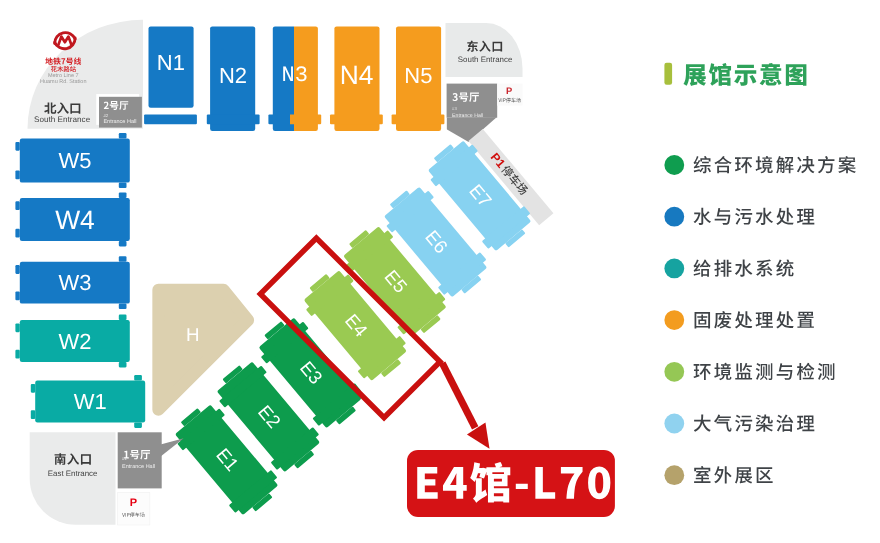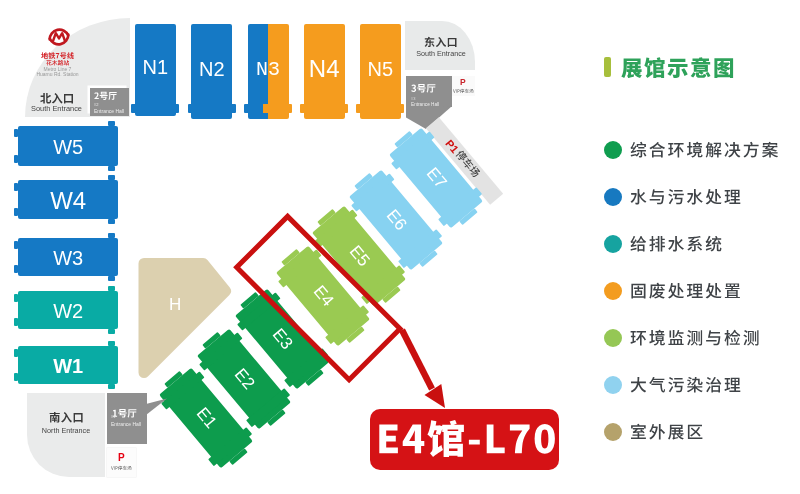--- a/index.html
+++ b/index.html
@@ -43,21 +43,21 @@
 
 <div class="abs" style="left:90px;top:88px;width:39px;height:28px;background:#8F8F8F;box-shadow:-2.5px -2.5px 0 0 #fff;"></div>
 <div class="abs" style="left:93.5px;top:89.5px;">
     <svg width="23" height="12" viewBox="0 0 23 12" style="display:block">
       <path transform="translate(0,9.1)" fill="#fff" d="M0.4 0.0V-0.8Q1.3 -1.6 1.9 -2.2Q2.6 -2.9 2.9 -3.5Q3.2 -4.1 3.2 -4.6Q3.2 -4.9 3.1 -5.2Q3.0 -5.4 2.8 -5.6Q2.6 -5.7 2.2 -5.7Q1.9 -5.7 1.6 -5.5Q1.3 -5.3 1.0 -5.0L0.3 -5.7Q0.8 -6.2 1.3 -6.5Q1.7 -6.7 2.4 -6.7Q3.0 -6.7 3.5 -6.5Q4.0 -6.2 4.2 -5.8Q4.5 -5.3 4.5 -4.7Q4.5 -4.1 4.2 -3.5Q3.9 -2.8 3.4 -2.2Q2.9 -1.6 2.3 -1.0Q2.5 -1.1 2.8 -1.1Q3.1 -1.1 3.4 -1.1H4.8V0.0Z M7.8 -6.3V-5.5H11.5V-6.3ZM6.8 -7.3H12.6V-4.6H6.8ZM5.7 -4.0H13.6V-3.0H5.7ZM7.5 -2.4H11.8V-1.4H7.5ZM11.5 -2.4H12.7Q12.7 -2.4 12.7 -2.3Q12.6 -2.2 12.6 -2.1Q12.6 -2.0 12.6 -1.9Q12.5 -1.2 12.4 -0.8Q12.3 -0.3 12.2 -0.0Q12.1 0.3 11.9 0.4Q11.7 0.6 11.5 0.7Q11.2 0.7 10.9 0.8Q10.7 0.8 10.3 0.8Q9.8 0.8 9.4 0.8Q9.4 0.5 9.3 0.2Q9.2 -0.1 9.0 -0.3Q9.5 -0.2 9.9 -0.2Q10.3 -0.2 10.5 -0.2Q10.7 -0.2 10.8 -0.2Q10.9 -0.2 11.0 -0.3Q11.1 -0.4 11.2 -0.6Q11.3 -0.8 11.4 -1.2Q11.4 -1.6 11.5 -2.2ZM7.6 -3.6 8.7 -3.5Q8.6 -3.1 8.5 -2.7Q8.4 -2.4 8.3 -2.0Q8.1 -1.7 8.0 -1.4H6.8Q6.9 -1.7 7.1 -2.1Q7.2 -2.5 7.3 -2.9Q7.5 -3.3 7.6 -3.6Z M15.7 -7.1H22.7V-6.1H15.7ZM15.2 -7.1H16.3V-3.7Q16.3 -3.2 16.2 -2.6Q16.2 -2.0 16.1 -1.4Q16.0 -0.7 15.8 -0.2Q15.6 0.4 15.2 0.8Q15.2 0.7 15.0 0.6Q14.8 0.4 14.7 0.3Q14.5 0.2 14.4 0.1Q14.6 -0.3 14.8 -0.7Q15.0 -1.2 15.1 -1.7Q15.1 -2.2 15.2 -2.7Q15.2 -3.2 15.2 -3.7ZM16.6 -5.0H22.5V-4.0H16.6ZM19.2 -4.5H20.3V-0.5Q20.3 -0.0 20.2 0.2Q20.1 0.4 19.8 0.6Q19.5 0.7 19.0 0.7Q18.6 0.7 17.9 0.7Q17.9 0.5 17.8 0.2Q17.7 -0.1 17.6 -0.4Q17.8 -0.3 18.1 -0.3Q18.4 -0.3 18.7 -0.3Q18.9 -0.3 19.0 -0.3Q19.1 -0.3 19.2 -0.4Q19.2 -0.4 19.2 -0.5Z"></path>
     </svg>
   </div>
 <div class="abs" style="left:94px;top:102px;font-size:4px;color:#eee;">#2</div>
 <div class="abs" style="left:94px;top:107.5px;font-size:5px;color:#eee;">Entrance Hall</div>
 
-<div class="hall" style="left:134.8px;top:23.5px;width:41px;height:92px;background:#1579C5;">
+<div class="hall" style="left:134.8px;top:23.5px;width:41px;height:74px;background:#1579C5;">
 <div class="tab" style="left:-3.5px;top:80.5px;width:48px;height:9px;background:#1579C5;"></div>
 <span style="font-size:20px;margin-top:-4.5px;">N1</span>
   </div>
 
 <div class="hall" style="left:191.3px;top:23.5px;width:41px;height:95.5px;background:#1579C5;">
 <div class="tab" style="left:-3.5px;top:80.5px;width:48px;height:9px;background:#1579C5;"></div>
 <span style="font-size:20px;margin-top:-4.5px;">N2</span>
   </div>
 
 <div class="hall" style="left:247.5px;top:23.5px;width:41px;height:95.5px;background:linear-gradient(90deg,#1579C5 0 19.5px,#F59C1E 19.5px);">
@@ -139,21 +139,21 @@
   </div>
 
 <div class="hall" style="left:18px;top:291.3px;width:100.3px;height:37.9px;background:#09ABA4;">
 <div class="tab" style="left:89.5px;top:-5px;width:7px;height:5px;background:#09ABA4;"></div>
 <div class="tab" style="left:89.5px;top:37.9px;width:7px;height:5px;background:#09ABA4;"></div>
 <div class="tab" style="left:-4px;top:3px;width:4px;height:8px;background:#09ABA4;"></div>
 <div class="tab" style="left:-4px;top:26.9px;width:4px;height:8px;background:#09ABA4;"></div>
 <span style="font-size:20px;margin-top:3px;">W2</span>
   </div>
 
-<div class="hall" style="left:18px;top:345.9px;width:100.3px;height:38.5px;background:#09ABA4;font-weight:bold;">
+<div class="hall" style="left:32px;top:345.9px;width:100.3px;height:38.5px;background:#09ABA4;">
 <div class="tab" style="left:89.5px;top:-5px;width:7px;height:5px;background:#09ABA4;"></div>
 <div class="tab" style="left:89.5px;top:38.5px;width:7px;height:5px;background:#09ABA4;"></div>
 <div class="tab" style="left:-4px;top:3px;width:4px;height:8px;background:#09ABA4;"></div>
 <div class="tab" style="left:-4px;top:27.5px;width:4px;height:8px;background:#09ABA4;"></div>
 <span style="font-size:20px;margin-top:3px;">W1</span>
   </div>
 
 <svg class="abs" style="left:130px;top:250px;" width="110" height="140" viewBox="0 0 110 140">
 <path d="M14 13.5 L73.2 13.5 L95.5 41 L14 122.5 Z" fill="#DCD0AF" stroke="#DCD0AF" stroke-width="11" stroke-linejoin="round"></path>
 <text x="39" y="60" fill="#fff" font-size="17" font-family="Liberation Sans,sans-serif">H</text>
@@ -216,21 +216,21 @@
   </div>
 
 <div class="abs" style="left:26.5px;top:392.5px;width:78px;height:84.5px;background:#EAEBEB;border-bottom-left-radius:42px 42px;"></div>
 
 <div style="position:absolute;left:48.5px;top:410.0px;">
     <svg width="35" height="15" viewBox="0 0 35 15" style="display:block">
       <path transform="translate(0,11.6)" fill="#3A3A3A" d="M0.6 -8.7H10.8V-7.5H0.6ZM3.1 -3.8H8.2V-2.8H3.1ZM2.9 -2.0H8.5V-0.9H2.9ZM5.0 -3.3H6.3V0.7H5.0ZM1.1 -6.6H9.3V-5.4H2.4V1.0H1.1ZM8.9 -6.6H10.3V-0.4Q10.3 0.1 10.2 0.4Q10.1 0.6 9.7 0.8Q9.4 0.9 8.9 1.0Q8.4 1.0 7.7 1.0Q7.6 0.7 7.5 0.4Q7.4 0.1 7.2 -0.2Q7.5 -0.2 7.8 -0.1Q8.1 -0.1 8.3 -0.1Q8.6 -0.1 8.7 -0.1Q8.8 -0.1 8.9 -0.2Q8.9 -0.3 8.9 -0.4ZM3.6 -5.0 4.7 -5.4Q4.9 -5.1 5.0 -4.7Q5.2 -4.4 5.3 -4.1L4.2 -3.7Q4.1 -4.0 3.9 -4.4Q3.8 -4.8 3.6 -5.0ZM6.8 -5.3 7.9 -5.0Q7.7 -4.6 7.5 -4.2Q7.3 -3.9 7.1 -3.6L6.1 -3.9Q6.2 -4.1 6.4 -4.3Q6.5 -4.6 6.6 -4.9Q6.7 -5.1 6.8 -5.3ZM5.0 -9.6H6.5V-5.7H5.0Z M14.8 -8.4 15.6 -9.6Q16.4 -9.0 17.0 -8.4Q17.6 -7.8 18.0 -7.1Q18.5 -6.4 18.8 -5.7Q19.2 -5.0 19.6 -4.3Q20.0 -3.6 20.4 -3.0Q20.9 -2.3 21.5 -1.7Q22.1 -1.1 22.9 -0.7Q22.7 -0.5 22.6 -0.2Q22.5 0.1 22.3 0.4Q22.2 0.7 22.2 0.9Q21.4 0.5 20.7 -0.2Q20.1 -0.8 19.6 -1.5Q19.1 -2.2 18.7 -3.0Q18.3 -3.7 17.9 -4.5Q17.5 -5.3 17.1 -6.0Q16.6 -6.7 16.1 -7.3Q15.5 -8.0 14.8 -8.4ZM16.6 -6.9 18.2 -6.7Q17.8 -4.9 17.1 -3.5Q16.5 -2.0 15.5 -0.9Q14.6 0.2 13.3 0.9Q13.2 0.7 13.0 0.5Q12.7 0.3 12.5 0.1Q12.2 -0.1 12.1 -0.2Q13.9 -1.2 15.1 -2.9Q16.2 -4.6 16.6 -6.9Z M24.6 -8.6H33.6V0.8H32.1V-7.2H26.0V0.8H24.6ZM25.3 -1.5H33.1V-0.1H25.3Z"></path>
     </svg>
   </div>
 
-<div class="abs" style="left:26px;top:425.5px;width:80px;text-align:center;font-size:7.2px;color:#444;">North Entrance</div>
+<div class="abs" style="left:26px;top:425.5px;width:80px;text-align:center;font-size:7.2px;color:#444;">East Entrance</div>
 
 <div class="abs" style="left:106.5px;top:392.5px;width:40.5px;height:51px;background:#8F8F8F;"></div>
 <svg class="abs" style="left:145px;top:395px;" width="24" height="24" viewBox="0 0 24 24">
     <polygon points="1,9 22,3.5 1,20" fill="#8F8F8F"></polygon>
   </svg>
 <div class="abs" style="left:112px;top:406.5px;">
     <svg width="25" height="12" viewBox="0 0 25 12" style="display:block">
       <path transform="translate(0,9.8)" fill="#fff" d="M0.8 0.0V-1.1H2.3V-5.6H1.0V-6.5Q1.6 -6.6 2.0 -6.8Q2.3 -6.9 2.7 -7.1H3.7V-1.1H5.1V0.0Z M8.5 -6.8V-5.9H12.4V-6.8ZM7.3 -7.8H13.6V-4.9H7.3ZM6.2 -4.3H14.7V-3.3H6.2ZM8.1 -2.6H12.8V-1.5H8.1ZM12.4 -2.6H13.7Q13.7 -2.6 13.6 -2.5Q13.6 -2.4 13.6 -2.3Q13.6 -2.2 13.6 -2.1Q13.5 -1.3 13.4 -0.8Q13.3 -0.3 13.1 -0.0Q13.0 0.3 12.8 0.4Q12.6 0.6 12.4 0.7Q12.1 0.8 11.8 0.8Q11.5 0.8 11.1 0.8Q10.6 0.8 10.1 0.8Q10.1 0.6 10.0 0.2Q9.9 -0.1 9.7 -0.3Q10.2 -0.2 10.7 -0.2Q11.1 -0.2 11.4 -0.2Q11.5 -0.2 11.6 -0.2Q11.7 -0.2 11.8 -0.3Q12.0 -0.4 12.1 -0.7Q12.2 -0.9 12.2 -1.3Q12.3 -1.8 12.4 -2.4ZM8.2 -3.9 9.4 -3.7Q9.3 -3.4 9.2 -3.0Q9.0 -2.6 8.9 -2.2Q8.8 -1.8 8.7 -1.5H7.3Q7.5 -1.8 7.6 -2.2Q7.8 -2.7 7.9 -3.1Q8.1 -3.5 8.2 -3.9Z M16.9 -7.6H24.4V-6.5H16.9ZM16.4 -7.6H17.5V-4.0Q17.5 -3.4 17.5 -2.8Q17.5 -2.1 17.3 -1.5Q17.2 -0.8 17.0 -0.2Q16.8 0.4 16.4 0.9Q16.4 0.8 16.2 0.6Q16.0 0.5 15.8 0.3Q15.6 0.2 15.5 0.1Q15.8 -0.3 16.0 -0.8Q16.2 -1.3 16.2 -1.9Q16.3 -2.4 16.4 -3.0Q16.4 -3.5 16.4 -4.0ZM17.9 -5.4H24.3V-4.3H17.9ZM20.7 -4.9H21.9V-0.5Q21.9 -0.0 21.8 0.2Q21.7 0.5 21.3 0.6Q21.0 0.7 20.5 0.8Q20.0 0.8 19.4 0.8Q19.3 0.5 19.2 0.2Q19.1 -0.1 18.9 -0.4Q19.3 -0.4 19.6 -0.4Q19.9 -0.4 20.1 -0.4Q20.4 -0.4 20.5 -0.4Q20.6 -0.4 20.7 -0.4Q20.7 -0.4 20.7 -0.6Z"></path>
     </svg>
   </div>

